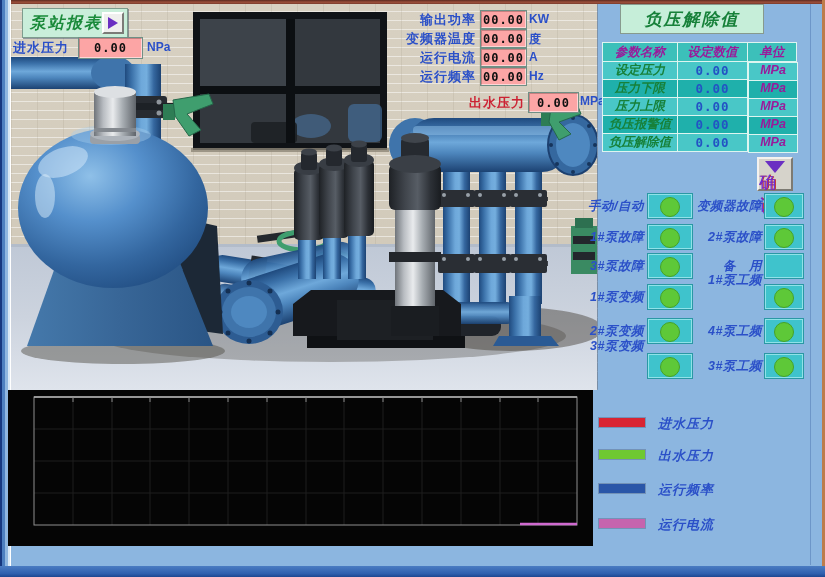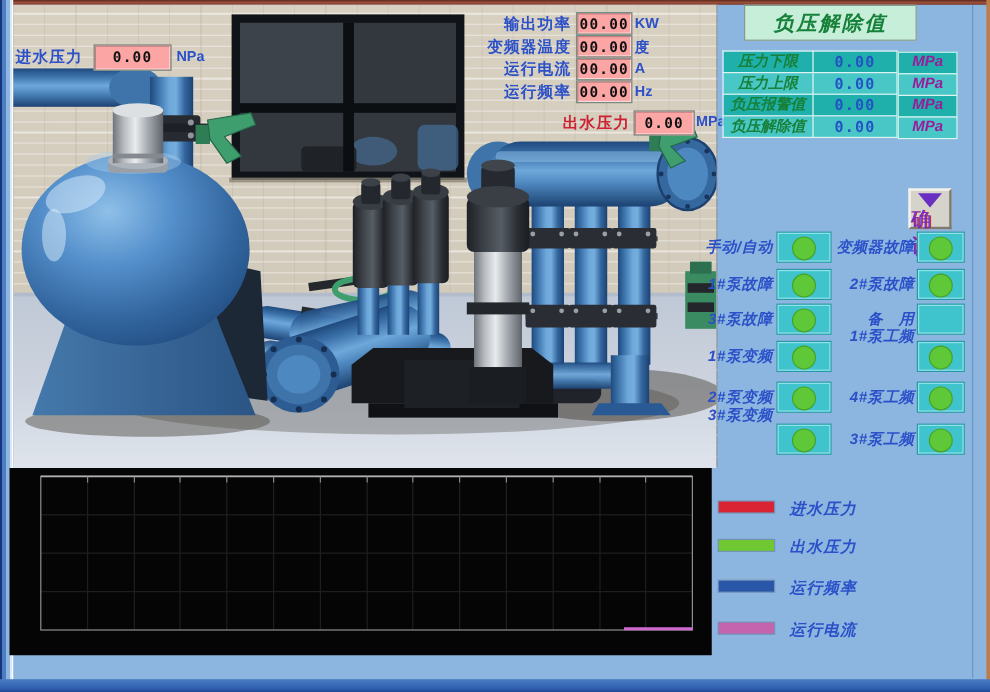--- a/index.html
+++ b/index.html
@@ -315,20 +315,26 @@
         <ellipse cx="100" cy="131" rx="40" ry="10" fill="#a8cdec" opacity=".4"></ellipse>
         <rect x="79" y="130" width="50" height="10" rx="4" fill="#9aa0a7"></rect>
         <ellipse cx="104" cy="130" rx="25" ry="7" fill="#aeb4bb"></ellipse>
         <rect x="83" y="88" width="42" height="44" fill="url(#gSilver)"></rect>
         <rect x="83" y="124" width="42" height="4" fill="#84898f"></rect>
         <ellipse cx="104" cy="88" rx="21" ry="6" fill="#dde0e3"></ellipse>
       </g>
     </svg>
   </div>
 
+  <div class="btn-report">
+    <span class="txt">泵站报表</span>
+    <span class="tri-box">
+        <span class="tri-right"></span>
+      </span>
+  </div>
 
   <div class="lbl" style="left:13px;top:39px">进水压力</div>
   <div class="vbox" style="left:78px;top:37px;width:63px;height:20px">0.00</div>
   <div class="unit" style="left:147px;top:40px">NPa</div>
 
   <div class="lbl right" style="left:388px;top:11px;width:88px;line-height:17px">输出功率</div>
   <div class="vbox" style="left:480px;top:10px;width:45px;height:17px">00.00</div>
   <div class="unit" style="left:529px;top:12px">KW</div>
 
   <div class="lbl right" style="left:388px;top:30px;width:88px;line-height:17px">变频器温度</div>
@@ -344,20 +350,30 @@
   <div class="unit" style="left:529px;top:69px">Hz</div>
 
   <div class="lbl red right" style="left:445px;top:94px;width:80px">出水压力</div>
   <div class="vbox" style="left:528px;top:92px;width:49px;height:19px">0.00</div>
   <div class="unit" style="left:580px;top:94px">MPa</div>
 
   <div class="title-box">负压解除值</div>
 
   <table class="tbl">
     <tbody>
+        <tr>
+      <th class="c1">参数名称</th>
+      <th class="c2">设定数值</th>
+      <th class="c3">单位</th>
+    </tr>
+    <tr class="odd">
+      <td class="name">设定压力</td>
+      <td class="val">0.00</td>
+      <td class="unit">MPa</td>
+    </tr>
     <tr class="even">
       <td class="name">压力下限</td>
       <td class="val">0.00</td>
       <td class="unit">MPa</td>
     </tr>
     <tr class="odd">
       <td class="name">压力上限</td>
       <td class="val">0.00</td>
       <td class="unit">MPa</td>
     </tr>

